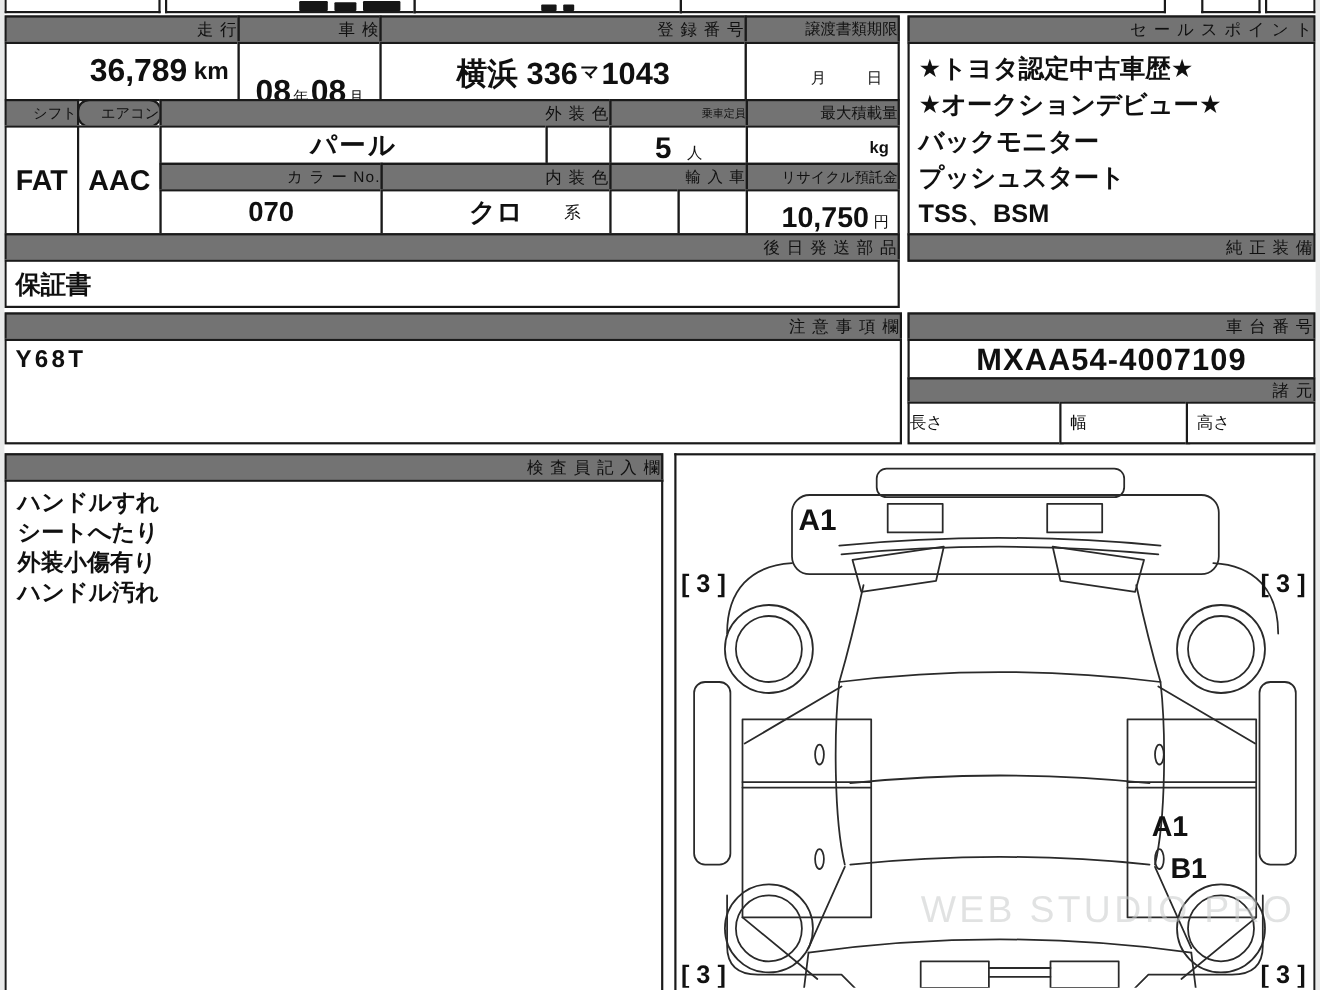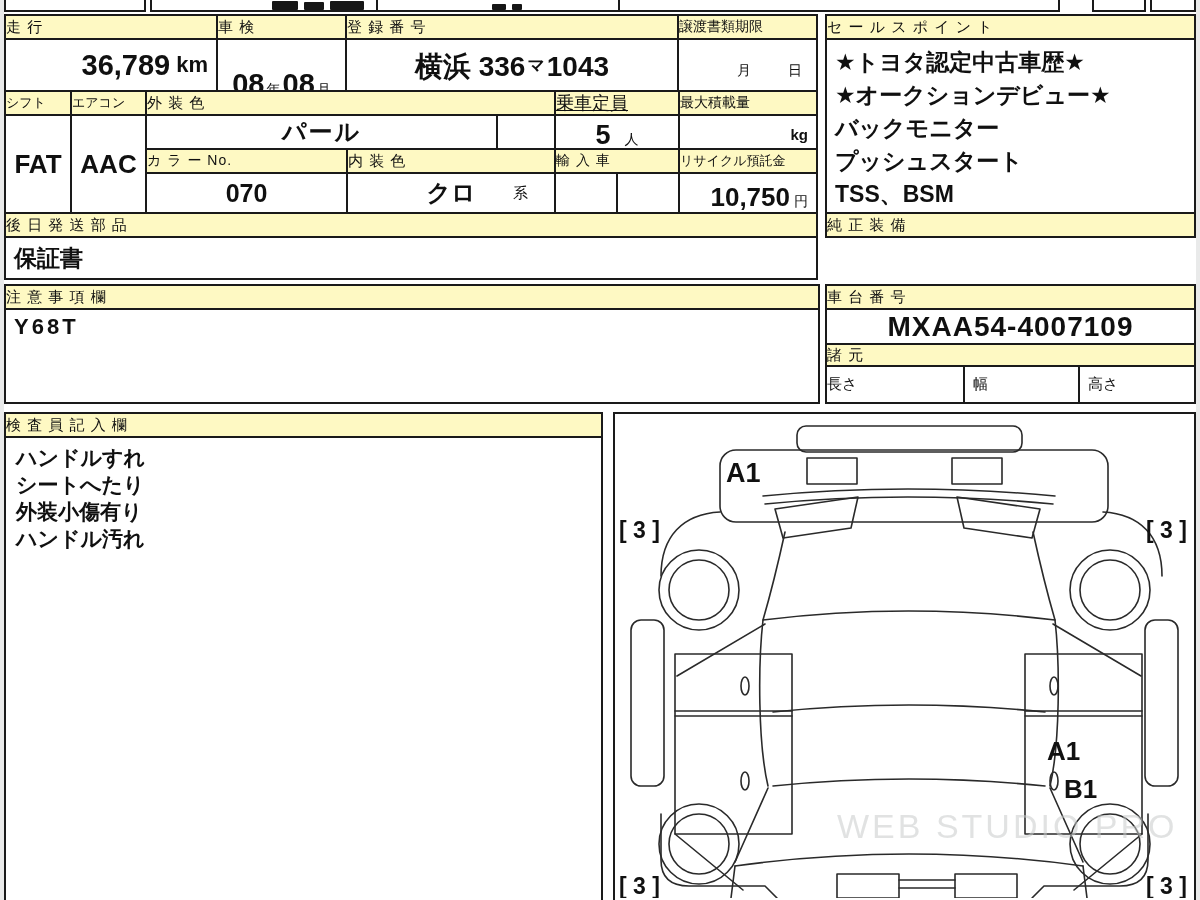--- a/index.html
+++ b/index.html
@@ -1,21 +1,21 @@
 <!DOCTYPE html>
 <html><head>
 <meta charset="utf-8">
 <style>
   html,body{margin:0;padding:0;background:#e9eaea;}
   .sheet{
     position:relative;width:1200px;height:900px;background:#ffffff;
     font-family:"Liberation Sans","DejaVu Sans",sans-serif;color:#101010;overflow:hidden;
   }
   .c{position:absolute;box-sizing:border-box;background:#fff;border:2px solid #1a1a1a;}
-  .h{background:#fef9c3;display:flex;align-items:center;justify-content:flex-start;
+  .h{background:#737373;display:flex;align-items:center;justify-content:flex-end;
      font-size:15px;letter-spacing:1px;white-space:pre;}
   .v{display:flex;align-items:center;justify-content:center;}
   .vb{font-weight:bold;}
   .cut{border-top:none;}
   .nob{border-bottom:none;}
   .frag{position:absolute;background:#161616;border-radius:1px;}
   .edge{position:absolute;background:#e9eaea;}
   .small-unit{font-size:14px;font-weight:normal;}
   .abs{position:absolute;}
   svg text{font-family:"Liberation Sans","DejaVu Sans",sans-serif;}
@@ -56,23 +56,23 @@
     <span class="vb" style="font-size:28px;">横浜 336</span>
     <span class="vb" style="font-size:17px;position:relative;top:-5px;margin:0 2px;">マ</span>
     <span class="vb" style="font-size:28px;">1043</span>
   </div>
   <div class="c" style="left:677px;top:38px;width:141px;height:54px;">
     <span class="abs small-unit" style="left:58px;bottom:10px;">月</span>
     <span class="abs small-unit" style="right:14px;bottom:10px;">日</span>
   </div>
 
   <div class="c h" style="left:4px;top:90px;width:68px;height:26px;"><span style="font-size:13px;letter-spacing:0;">シフト</span></div>
-  <div class="c h" style="left:70px;top:90px;width:77px;height:26px;"><span style="font-size:13px;letter-spacing:0;">エアコン</span></div>
+  <div class="c h" style="left:70px;top:90px;width:77px;height:26px;border-radius:11px;"><span style="font-size:13px;letter-spacing:0;">エアコン</span></div>
   <div class="c h" style="left:145px;top:90px;width:411px;height:26px;"><span>外 装 色</span></div>
-  <div class="c h" style="left:554px;top:90px;width:126px;height:26px;"><span style="font-size:18px;letter-spacing:0;text-decoration:underline;">乗車定員</span></div>
+  <div class="c h" style="left:554px;top:90px;width:126px;height:26px;"><span style="font-size:10px;letter-spacing:0;">乗車定員</span></div>
   <div class="c h" style="left:678px;top:90px;width:140px;height:26px;"><span style="font-size:14px;letter-spacing:0;">最大積載量</span></div>
 
   <div class="c v" style="left:4px;top:114px;width:68px;height:100px;">
     <span class="vb" style="font-size:26px;">FAT</span>
   </div>
   <div class="c v" style="left:70px;top:114px;width:77px;height:100px;">
     <span class="vb" style="font-size:26px;">AAC</span>
   </div>
 
   <div class="c v" style="left:145px;top:114px;width:353px;height:36px;">

